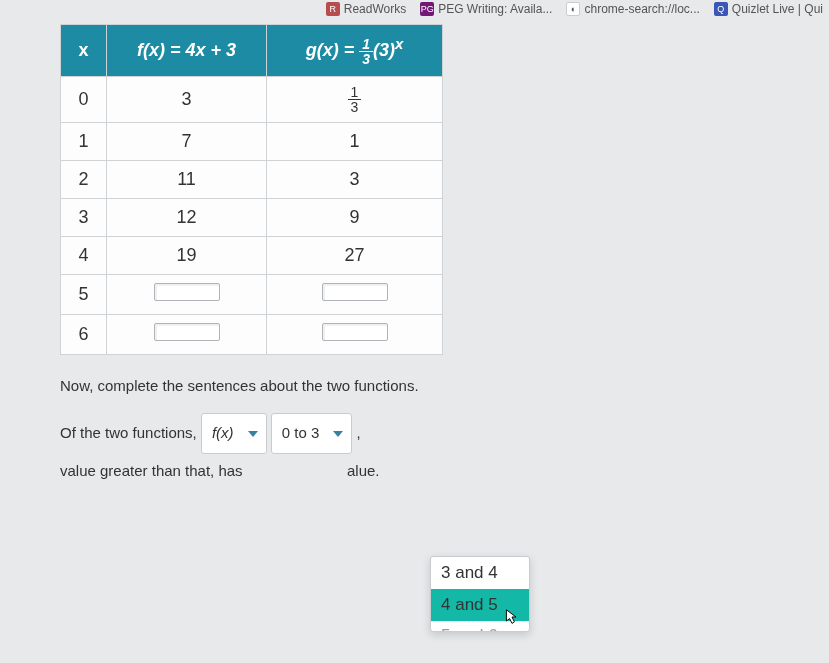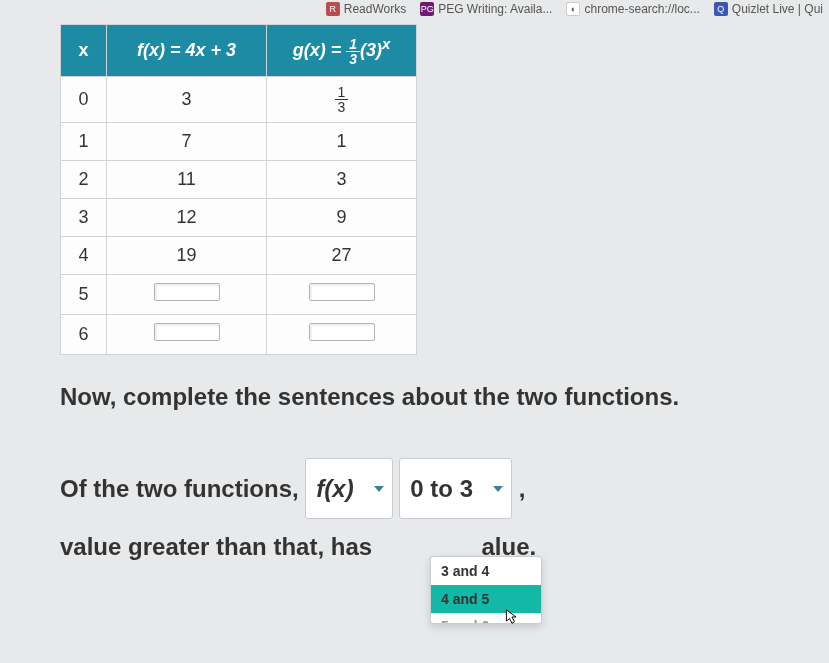--- a/index.html
+++ b/index.html
@@ -46,21 +46,21 @@
     background: #1e8ba4;
     color: #fff;
     font-weight: 700;
     font-style: italic;
     border: 1px solid #cfd3d6;
     padding: 10px 8px;
     font-size: 18px;
   }
   table.data th.x { width: 46px; font-style: normal; font-weight:700;}
   table.data th.f { width: 160px; }
-  table.data th.g { width: 150px; }
+  table.data th.g { width: 176px; }
   table.data td {
     border: 1px solid #cfd3d6;
     text-align: center;
     padding: 8px 6px;
     font-size: 18px;
     color: #333;
     background: #fdfdfd;
   }
   .frac {
     display: inline-block;
@@ -74,52 +74,50 @@
   .ghead .frac { color:#fff; }
   .ghead .frac .n { border-bottom:1px solid #fff;}
   .blank {
     display:inline-block;
     width: 66px; height:18px;
     border:1px solid #b0b4b8;
     border-radius:2px;
     background:#fff;
     box-shadow: inset 2px 2px 0 rgba(0,0,0,0.06);
   }
-  .prose { font-size: 24px; line-height: 2.3; color:#333; max-width: 760px; font-weight: bold;}
+  .prose { font-size: 15px; line-height: 2.3; color:#333; max-width: 760px;}
   .prose .line { display:block; }
   .chip {
     display:inline-flex;
     align-items:center;
-    gap:20px;
+    gap:14px;
     background:#fff;
     border:1px solid #c8ccd0;
     border-radius:3px;
     padding:2px 8px 2px 10px;
     font-style: italic;
-    margin-top: 24px;
   }
   .chip.noital { font-style: normal; }
   .caret-down, .caret-up {
     width:0;height:0;display:inline-block;
     border-left:5px solid transparent;
     border-right:5px solid transparent;
   }
   .caret-down { border-top:6px solid #3a7fa0;}
   .caret-up { border-bottom:6px solid #3a7fa0;}
   .dropdown-pop {
     position:absolute;
     left: 430px;
     top: 556px;
     background:#fff;
     border:1px solid #c8ccd0;
     border-radius:3px;
     box-shadow: 0 3px 8px rgba(0,0,0,0.15);
-    width: 112px;
-    font-size:14px;
-    font-weight:bold;
+    width: 100px;
+    font-size:17px;
   }
   .dropdown-pop .opt { padding:6px 10px; }
   .dropdown-pop .opt.sel { background:#14b8a6; }
   .cursor {
     position:absolute;
     left: 504px; top: 608px;
     width:16px;height:18px;
     pointer-events:none;
   }
 </style>

